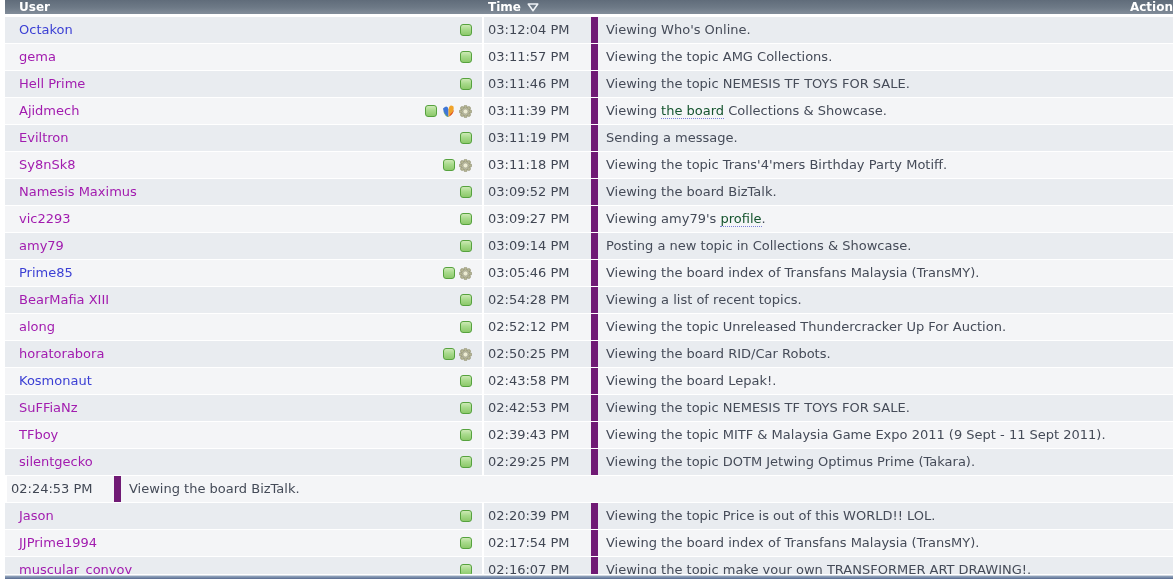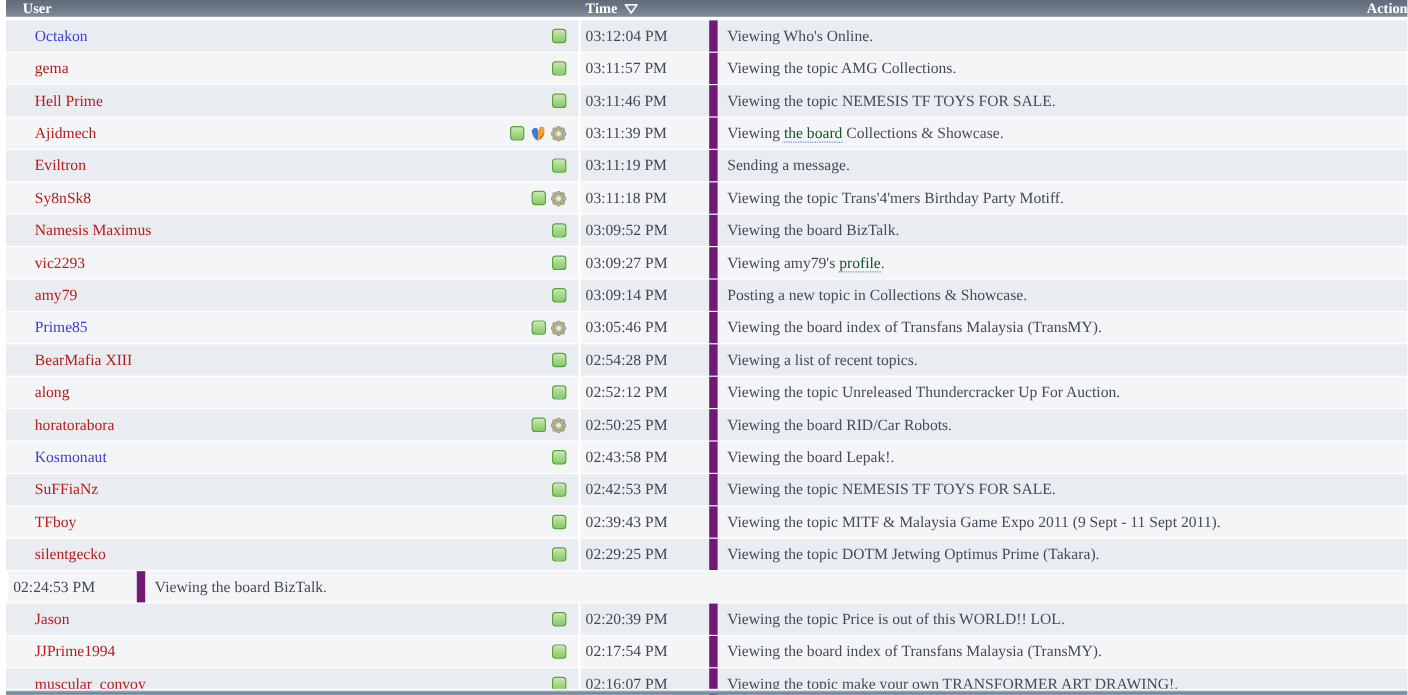--- a/index.html
+++ b/index.html
@@ -1,21 +1,21 @@
 <!DOCTYPE html>
 <html><head>
 <meta charset="utf-8">
 <style>
   html,body{margin:0;padding:0;}
   body{
     width:1173px;height:579px;overflow:hidden;background:#ffffff;
     font-family:"DejaVu Sans","Liberation Sans",sans-serif;
     -webkit-font-smoothing:antialiased;
   }
-  .viewport{position:relative;width:1173px;height:579px;overflow:hidden;background:#fff;font-family:Liberation Serif, serif;}
+  .viewport{position:relative;width:1173px;height:579px;overflow:hidden;background:#fff;}
   .table{padding-left:5px;}
   
   .thead{
     display:flex;height:14px;
     background:linear-gradient(180deg,#606c7a 0%,#6e7a87 55%,#828d9a 100%);
   }
   .th{
     color:#ffffff;font-size:12px;font-weight:bold;line-height:14px;
     white-space:nowrap;overflow:hidden;cursor:pointer;
   }
@@ -23,24 +23,24 @@
   .th-time{width:111px;padding-left:6px;box-sizing:border-box;display:flex;align-items:center;}
   .th-time .lbl{margin-right:6px;}
   .th-action{flex:1;padding-left:8px;box-sizing:border-box;text-align:right;}
   .sort-arrow{display:inline-block;margin-top:1px;}
   
   .tbody{margin-top:3px;}
   .row{display:flex;height:26px;border-bottom:1px solid #ffffff;}
   .row.odd .cell{background:#e9ecf0;}
   .row.even .cell{background:#f4f5f7;}
   .cell{box-sizing:border-box;font-size:13px;line-height:26px;color:#454b58;white-space:nowrap;overflow:hidden;}
-  .cell-user{width:477px;padding-left:24px;display:flex;align-items:center;justify-content:space-between;}
+  .cell-user{width:477px;padding-left:14px;display:flex;align-items:center;justify-content:space-between;}
   .cell-time{width:109px;border-left:2px solid #ffffff;padding-left:4px;color:#414754;}
   .cell-action{flex:1;border-left:7px solid #701a75;padding-left:8px;}
-  .username{font-size:13px;color:#b91c1c;cursor:pointer;text-decoration:none;}
+  .username{font-size:13px;color:#a21caf;cursor:pointer;text-decoration:none;}
   .username.member-link{color:#3b3fd4;}
   .icons{display:flex;align-items:center;gap:4px;padding-right:10px;}
   .icons svg{display:block;}
   .action-link{color:#14532d;cursor:pointer;border-bottom:1px dotted #7a7fd8;}
   
   .online-box{
     display:inline-block;width:10px;height:10px;border:1px solid #56a23e;border-radius:3px;
     background:linear-gradient(180deg,#cde9b5 0%,#a8da8c 45%,#8cc96a 100%);
   }
   

